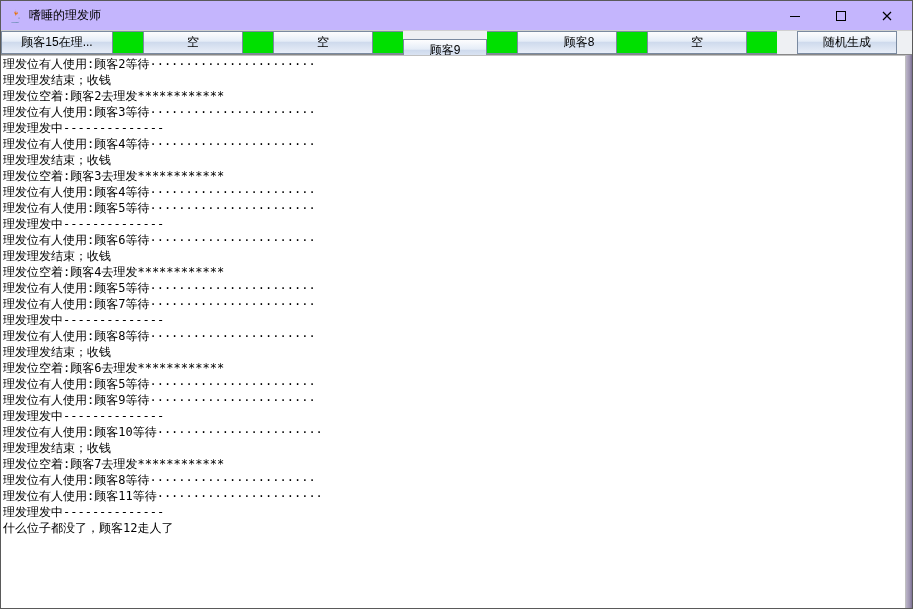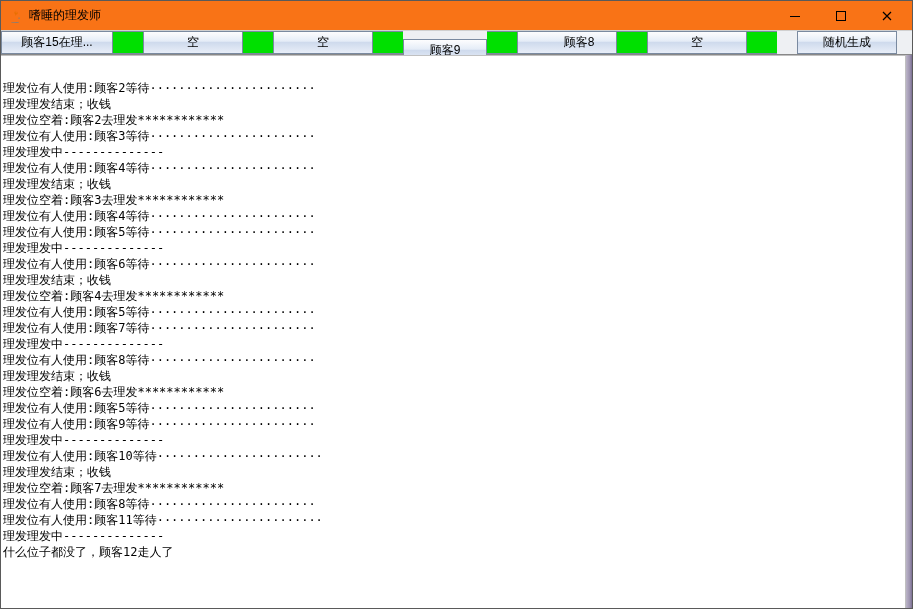--- a/index.html
+++ b/index.html
@@ -13,21 +13,21 @@
   }
   .window {
     width: 913px; height: 609px;
     border: 1px solid #5a5a5a;
     display: flex;
     flex-direction: column;
     background: #fff;
   }
   .titlebar {
     height: 30px;
-    background: #f97316;
+    background: #c4b5fd;
     border-bottom: 1px solid #d0d0d0;
     display: flex;
     align-items: center;
     padding: 0 2px 0 6px;
     flex: 0 0 auto;
   }
   .titlebar .icon {
     width: 16px; height: 16px;
     margin-right: 6px;
     display: inline-flex; align-items: center; justify-content: center;
@@ -95,21 +95,20 @@
     border-right: 1px solid #c0c0c0;
     border-top: 1px solid #c0c0c0;
   }
   .loglines {
     padding: 0 2px;
     font-family: "SimSun", "Microsoft YaHei", monospace;
     font-size: 12px;
     color: #000;
     line-height: 16px;
     white-space: pre;
-    margin-top: 24px;
   }
   .logline { height: 16px; overflow: hidden; }
 
   
   .log::-webkit-scrollbar { width: 17px; background: #f0f0f0; }
   .log::-webkit-scrollbar-thumb { background: #c8c8c8; border: 1px solid #a0a0a0; }
   .log::-webkit-scrollbar-button { height: 17px; background: #e8e8e8; border: 1px solid #a0a0a0; }
 
   .right-edge {
     width: 6px;

